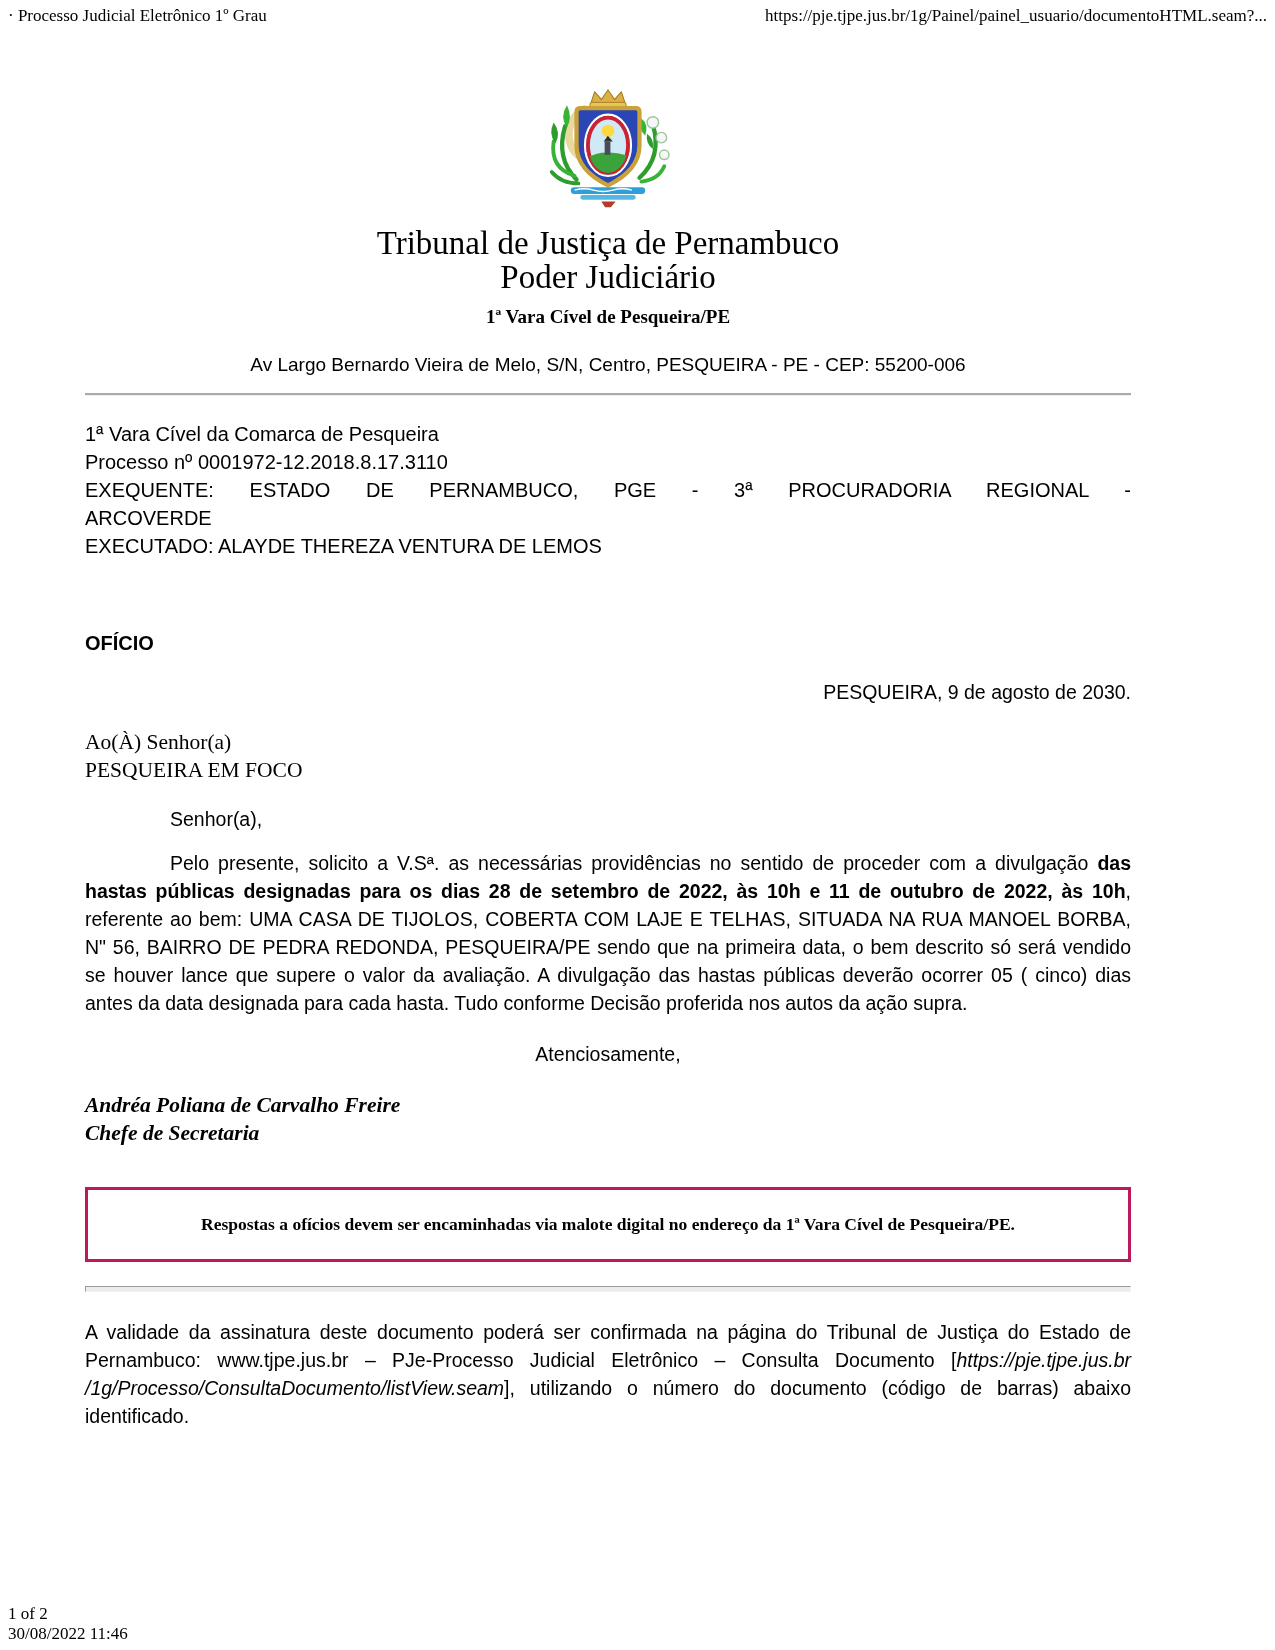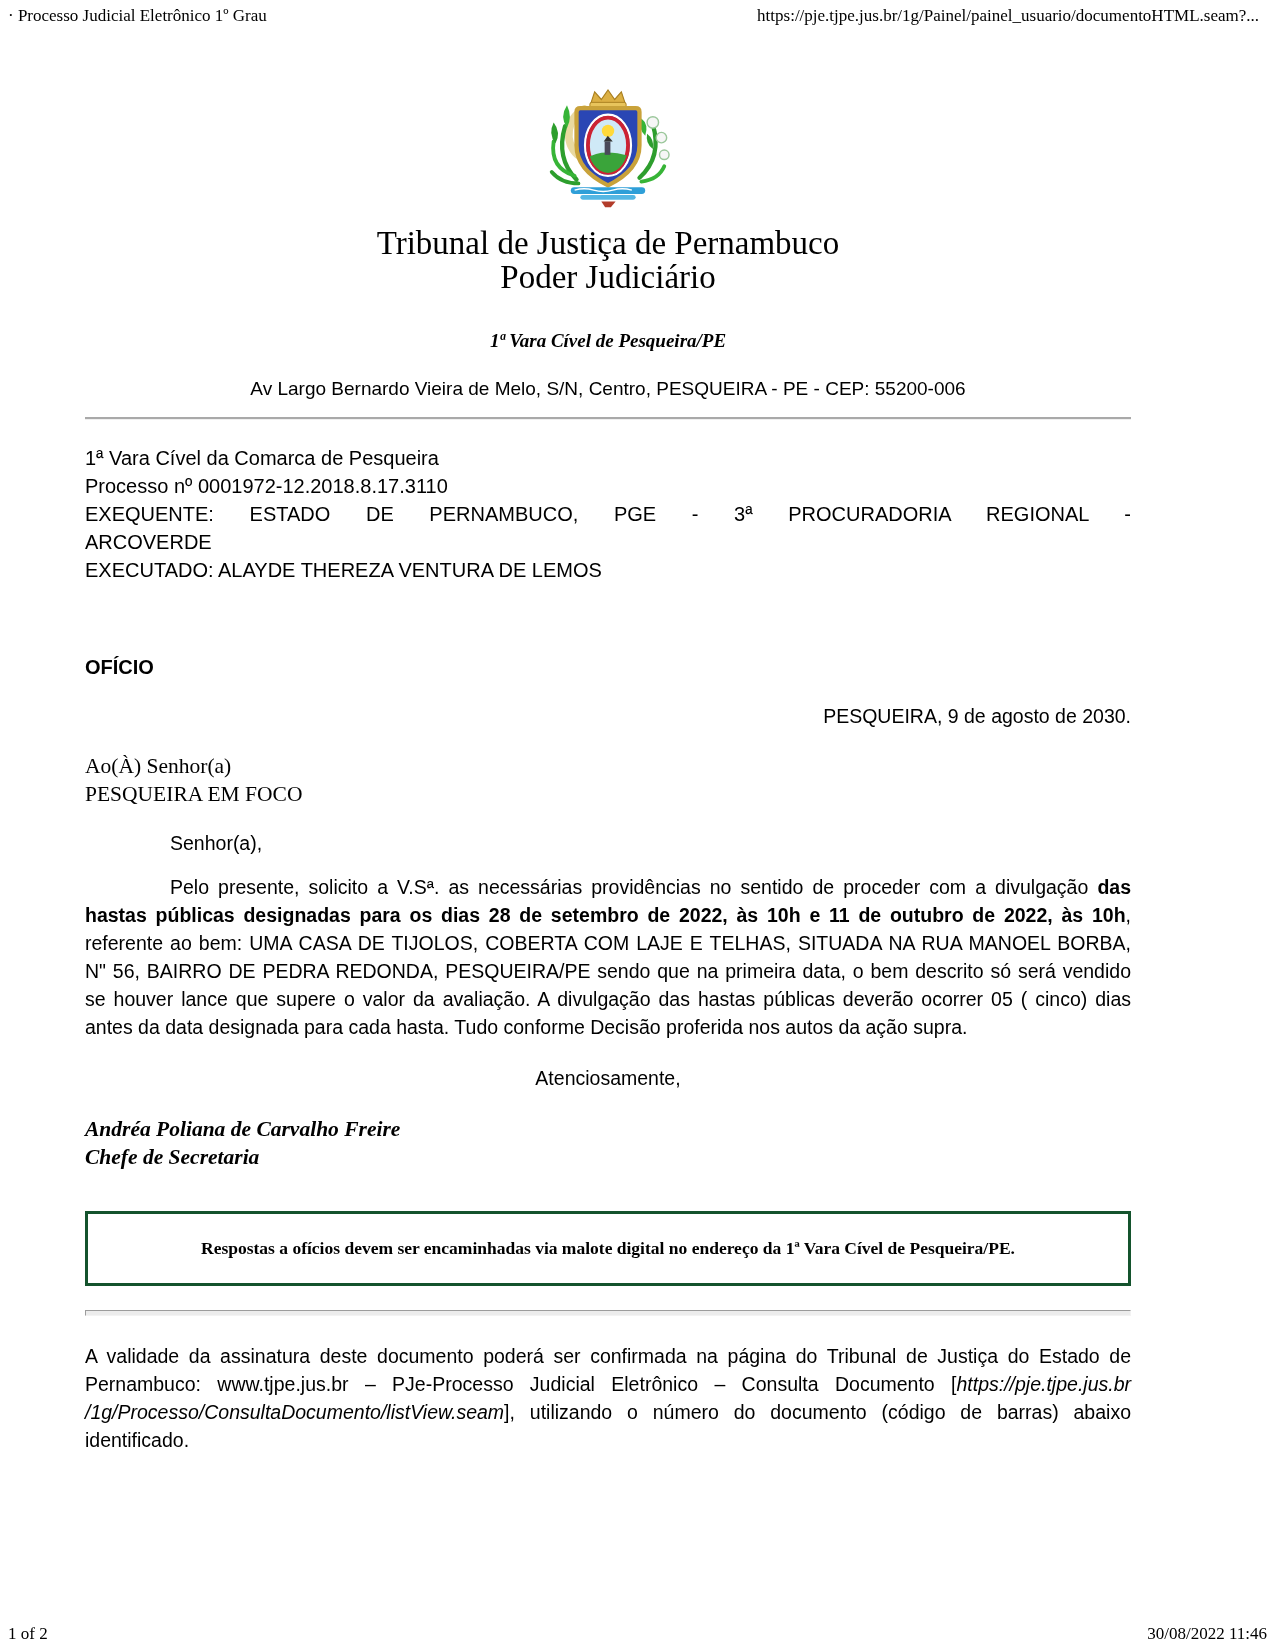--- a/index.html
+++ b/index.html
@@ -3,40 +3,40 @@
 <meta charset="utf-8">
 <style>
   * { margin:0; padding:0; box-sizing:border-box; }
   html,body { background:#fff; }
   body {
     width:1275px; height:1650px; position:relative;
     font-family:"Liberation Sans", sans-serif; color:#000;
     overflow:hidden;
   }
   .print-header {
-    position:absolute; top:6px; left:8px; right:16px;
+    position:absolute; top:6px; left:8px; right:8px;
     display:flex; justify-content:space-between;
     font-family:"Liberation Serif", serif; font-size:17px;
   }
   .page-footer {
     position:absolute; bottom:6px; left:8px; right:8px;
     display:flex; justify-content:space-between;
-    font-family:"Liberation Serif", serif; font-size:17px;
+    font-family:"Liberation Serif", serif; font-size:17px;flex-direction:column;
   }
   .content { position:absolute; left:85px; width:1046px; top:52px; }
 
   .crest { display:block; margin:36px auto 0 auto; }
 
   .court-title {
     margin-top:12px; text-align:center;
     font-family:"Liberation Serif", serif; font-size:33px; line-height:34px;
   }
   .unit-title {
-    margin-top:36px; text-align:center;
-    font-family:"Liberation Serif", serif; font-size:19px; font-weight:bold;font-style:italic;
+    margin-top:12px; text-align:center;
+    font-family:"Liberation Serif", serif; font-size:19px; font-weight:bold;
   }
   .address-line { margin-top:26px; text-align:center; font-size:19px; }
 
   .hr-thin { margin-top:17px; height:3px; border-top:2px solid #a9a9a9; border-bottom:1px solid #efefef; }
   .hr-3d   { margin-top:24px; height:6px; background:#ececec; border:1px solid #9c9c9c; border-bottom-color:#f3f3f3; border-right-color:#f3f3f3; }
 
   .case-block { margin-top:24px; font-size:20px; line-height:28px; }
   .case-line  { }
   .justify-force { text-align:justify; text-align-last:justify; }
 
@@ -55,21 +55,21 @@
   }
 
   .closing { margin-top:26px; text-align:center; font-size:19.5px; }
   .signature {
     margin-top:25px; text-align:left;
     font-family:"Liberation Serif", serif; font-style:italic; font-weight:bold;
     font-size:21.5px; line-height:28px;
   }
 
   .notice-box {
-    margin-top:40px; border:3px solid #14532d;
+    margin-top:40px; border:3px solid #be185d;
     padding:24px 30px; text-align:center;
   }
   .notice-box .txt {
     font-family:"Liberation Serif", serif; font-weight:bold; font-size:17.5px;
   }
 
   .validation {
     margin-top:26px; font-size:19.5px; line-height:28px; text-align:justify;
   }
   .validation i { font-style:italic; }

